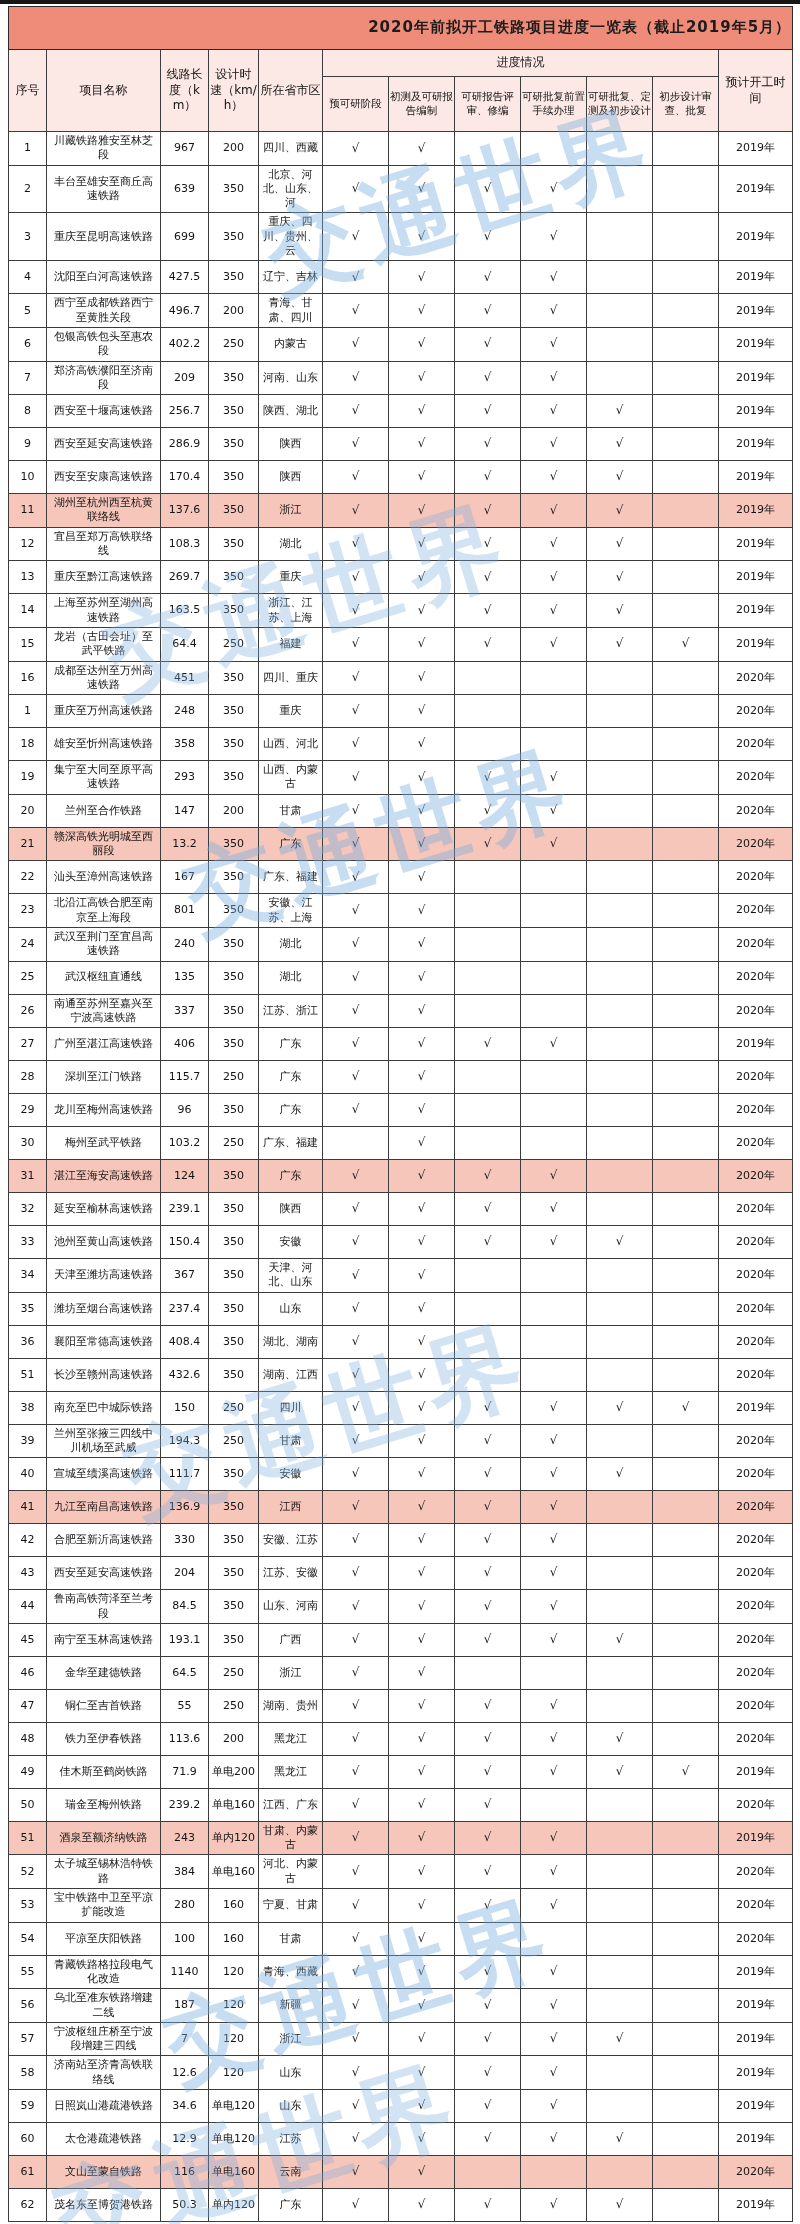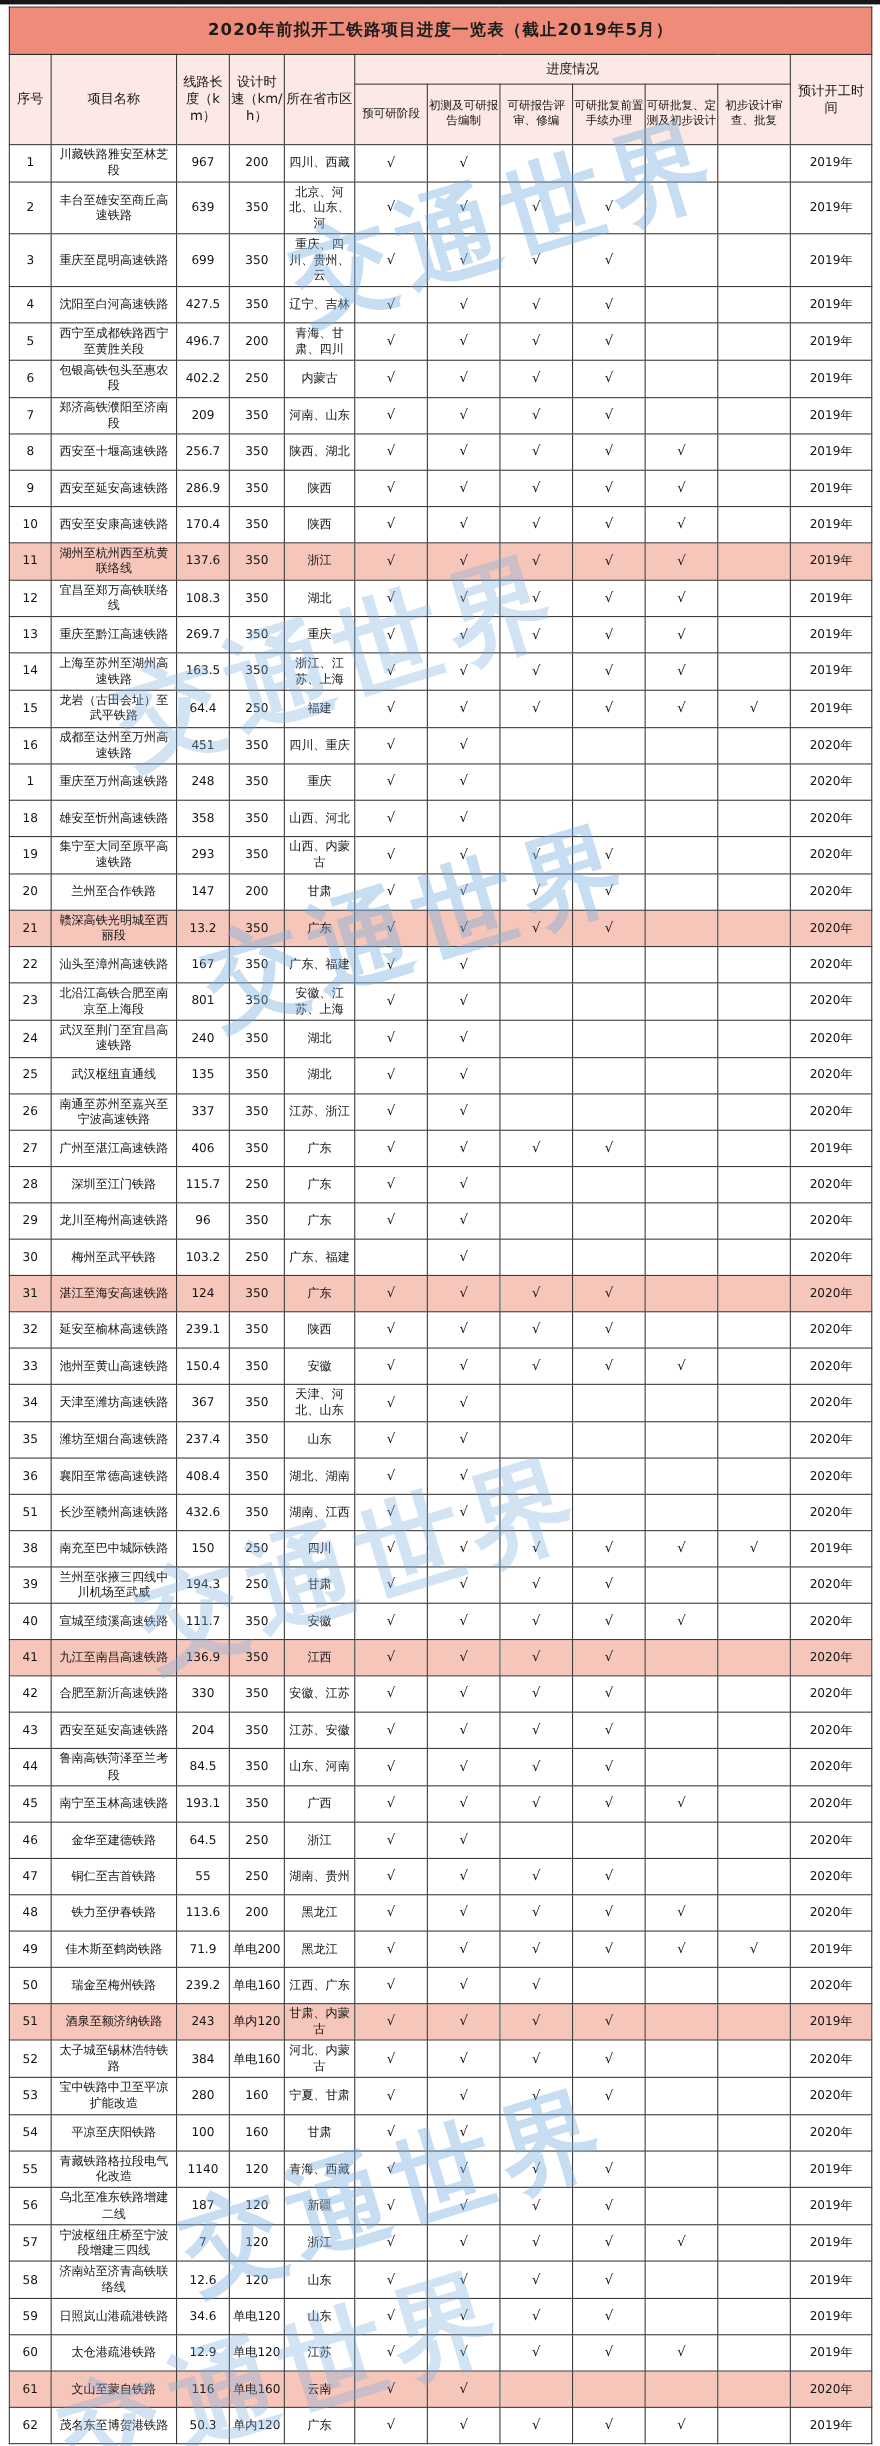--- a/index.html
+++ b/index.html
@@ -14,21 +14,21 @@
     width:784px;margin:6px 8px 0 8px;
   }
   th,td{
     border:1px solid #3c3c3c;
     text-align:center;vertical-align:middle;
     padding:2px 1px;font-size:11px;line-height:1.3;color:#141414;
     overflow:hidden;word-break:break-all;
   }
   th.title-cell{
     background:#ef8c79;font-size:15px;font-weight:bold;letter-spacing:1px;
-    height:38px;color:#1c1c1c;border:1px solid #2a2a2a;
+    height:38px;color:#1c1c1c;border:1px solid #2a2a2a;text-align:right;
   }
   thead th{background:#fce8e4;font-weight:normal;}
   thead tr.grp th{height:22px;font-size:12px;}
   thead tr.sub th{height:50px;font-size:10.5px;}
   tbody tr{height:33px;}
   tbody td{background:#ffffff;}
   tbody tr.hl td{background:#f7c6bb;}
   td.name{padding:2px 2px;}
   td.chk{font-size:12px;}
   .wm{

